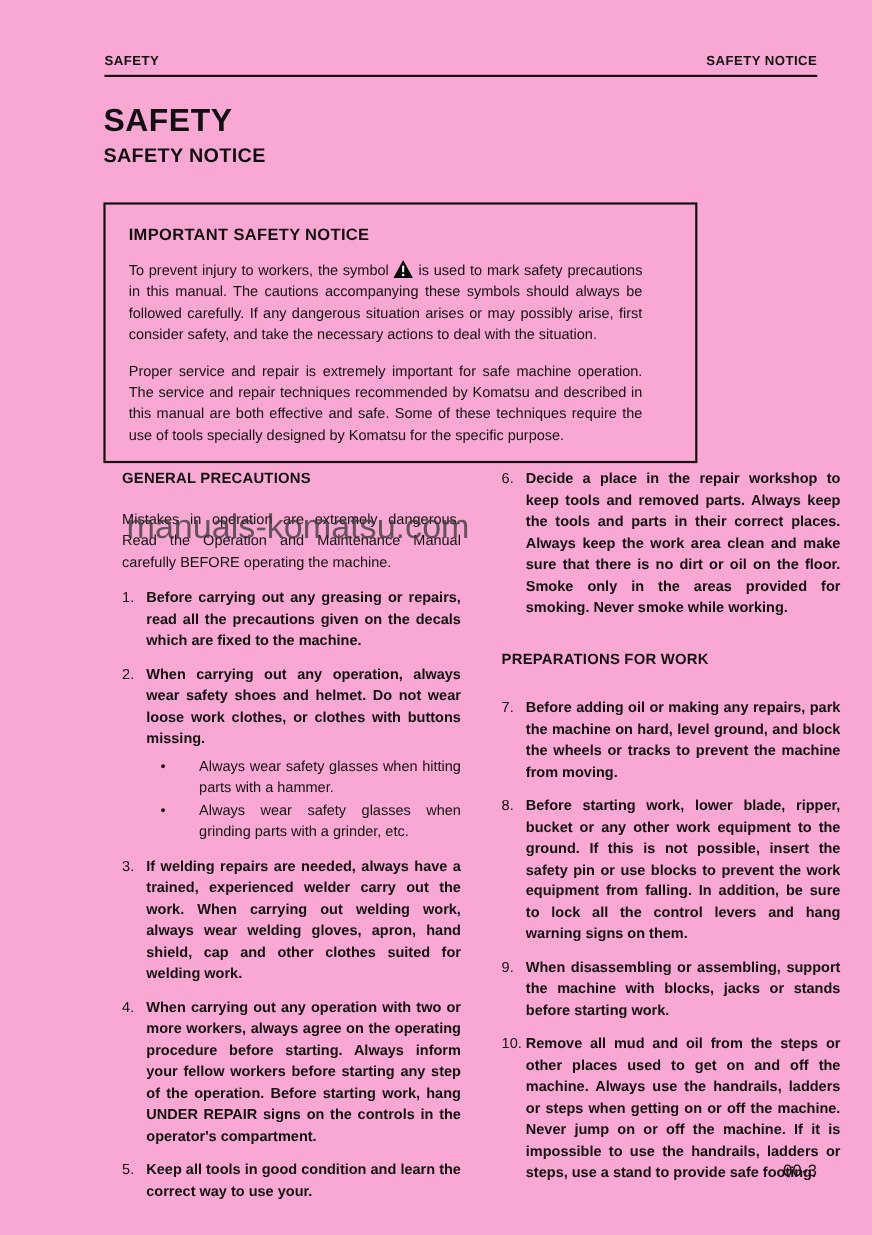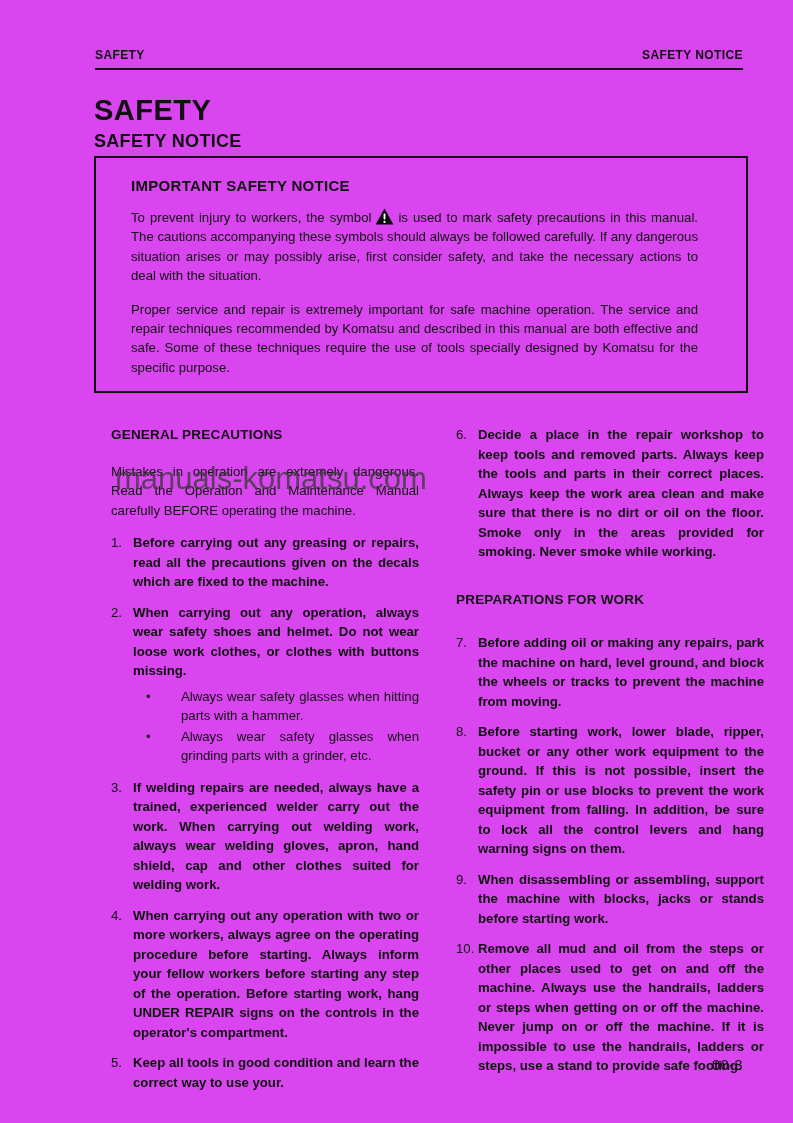--- a/index.html
+++ b/index.html
@@ -5,21 +5,21 @@
 <style>
   html, body {
     margin: 0;
     padding: 0;
     background: #ffffff;
   }
   .page {
     position: relative;
     width: 793px;
     height: 1123px;
-    background: #d946ef;
+    background: #f9a8d4;
     font-family: "Liberation Sans", sans-serif;
     color: #111111;
     overflow: hidden;
   }
   
   .running-header {
     position: absolute;
     left: 95px;
     width: 648px;
     top: 48px;
@@ -48,26 +48,26 @@
     top: 131px;
     margin: 0;
     font-size: 18px;
     font-weight: bold;
     letter-spacing: 0.3px;
   }
   
   .notice-box {
     position: absolute;
     left: 94px;
-    top: 156px;
-    width: 654px;
+    top: 184px;
+    width: 540px;
     height: 237px;
     box-sizing: border-box;
     border: 2px solid #111111;
-    padding: 19px 48px 20px 35px;
+    padding: 19px 48px 20px 21px;
   }
   .notice-box h3 {
     margin: 0 0 14px 0;
     font-size: 15px;
     font-weight: bold;
     letter-spacing: 0.3px;
   }
   .notice-box p {
     margin: 0 0 14px 0;
     font-size: 13.2px;

